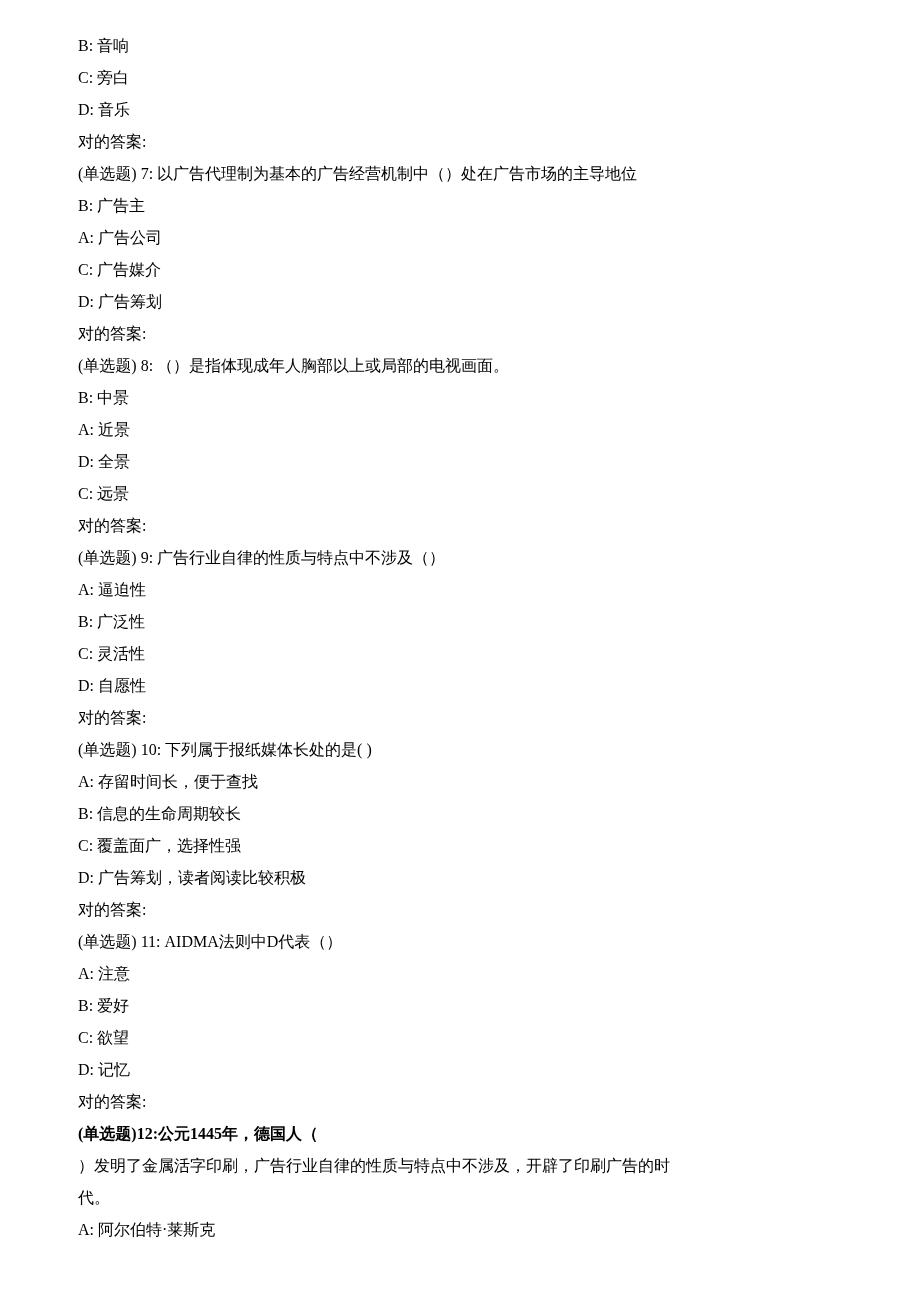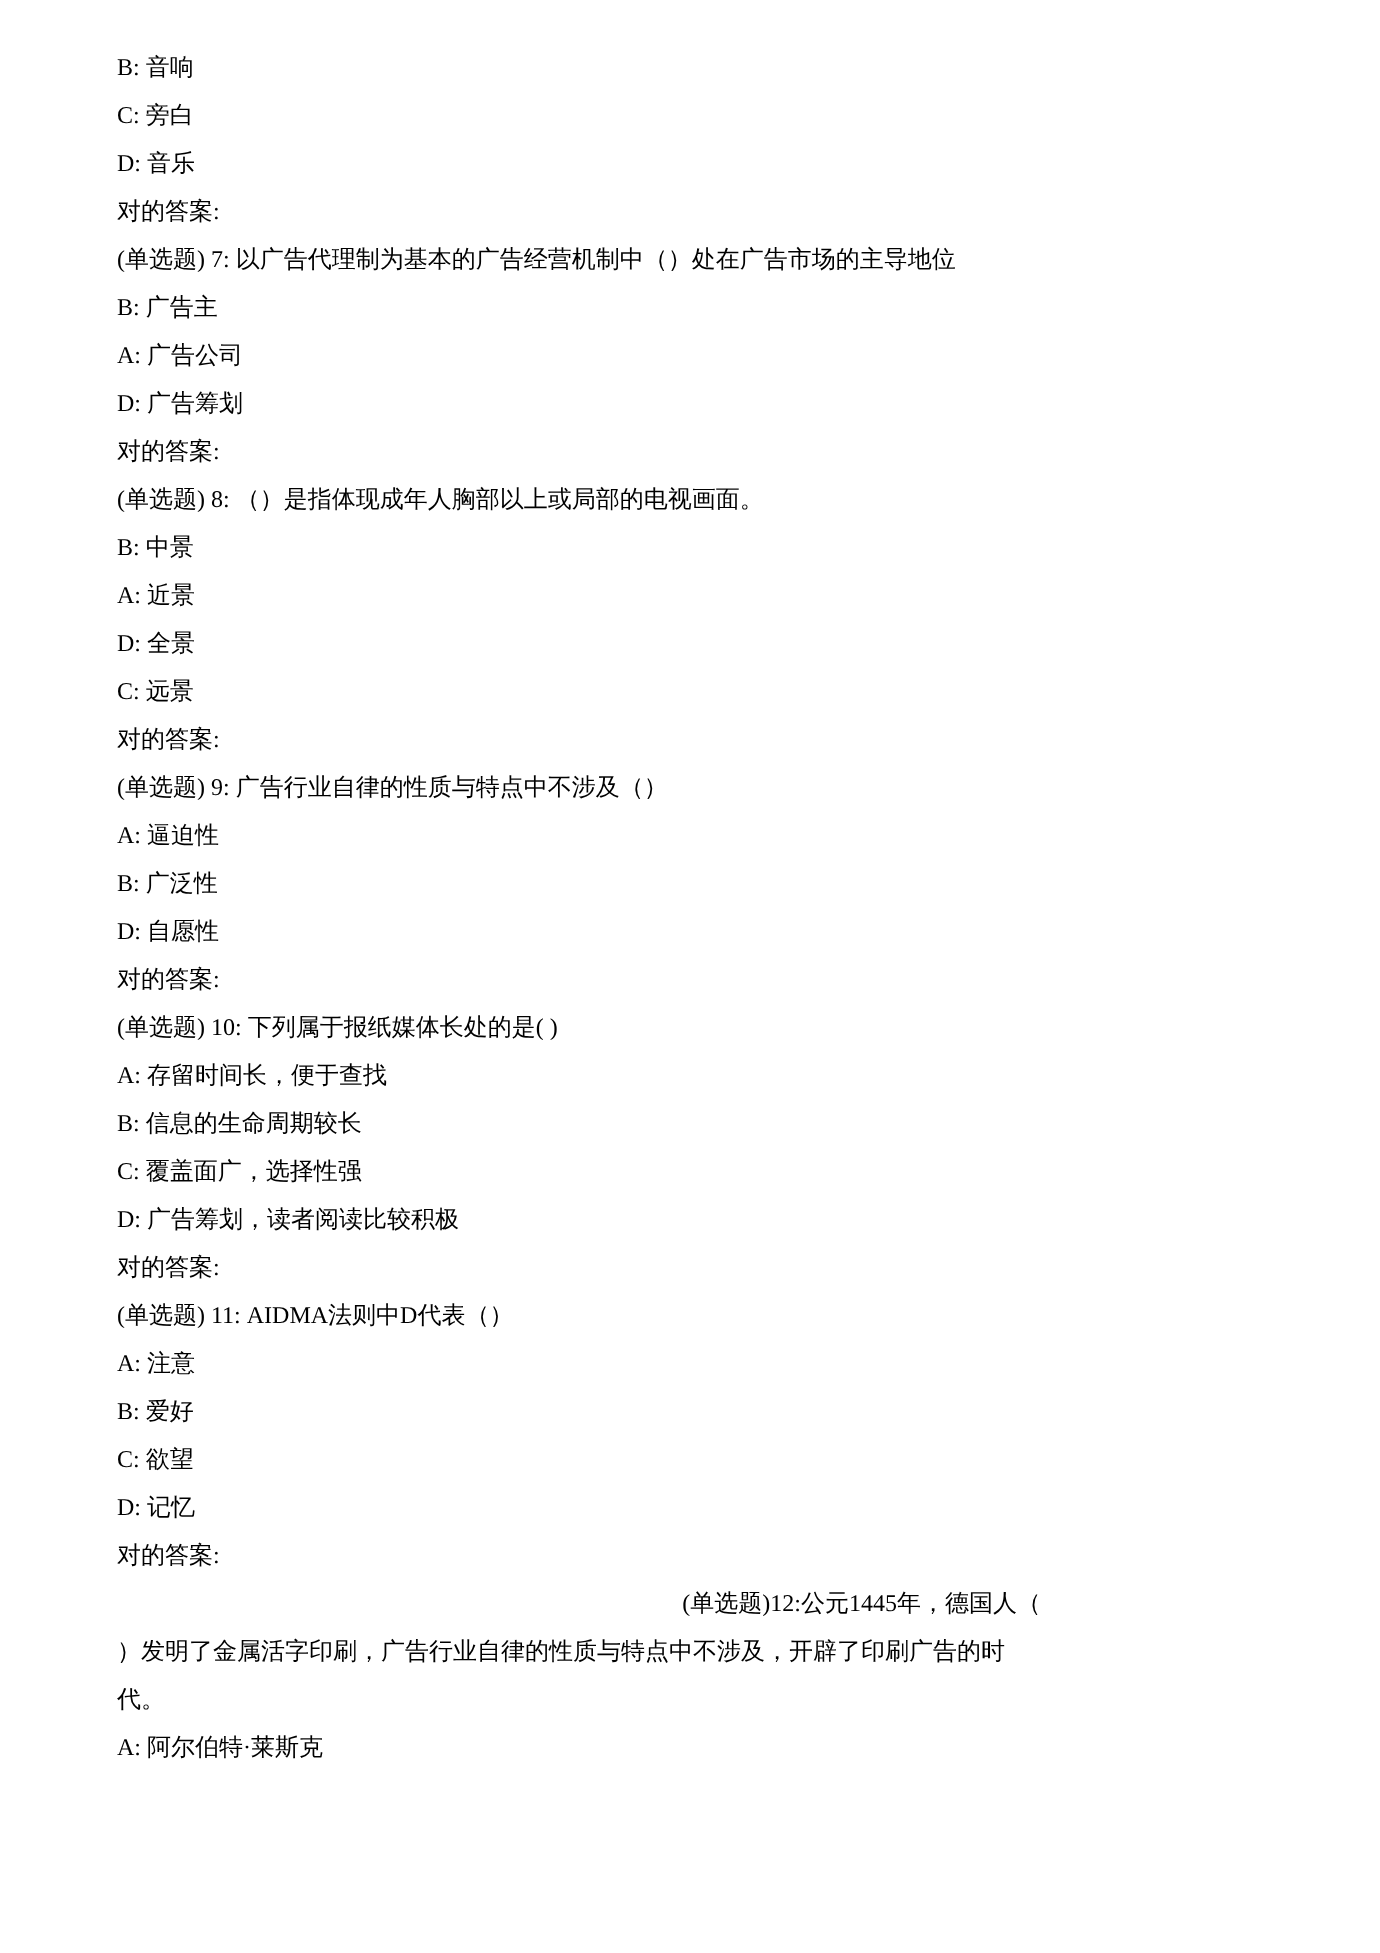--- a/index.html
+++ b/index.html
@@ -14,53 +14,56 @@
   .page {
     width: 812px;
     box-sizing: border-box;
     padding: 30px 118px 40px 78px;
   }
   .line {
     white-space: pre-wrap;
   }
   .split {
     display: flex;
-    justify-content: flex-end;
+    justify-content: flex-start;
     width: 100%;
+    font-weight: bold;
   }
   .split > span {
     white-space: nowrap;
   }
 </style>
 </head>
 <body>
 
 <div class="page">
 
   <div class="line">B: 音响</div>
   <div class="line">C: 旁白</div>
   <div class="line">D: 音乐</div>
   <div class="line">对的答案:</div>
 
   <div class="line">(单选题) 7: 以广告代理制为基本的广告经营机制中（）处在广告市场的主导地位</div>
   <div class="line">B: 广告主</div>
   <div class="line">A: 广告公司</div>
+  <div class="line">C: 广告媒介</div>
   <div class="line">D: 广告筹划</div>
   <div class="line">对的答案:</div>
 
   <div class="line">(单选题) 8: （）是指体现成年人胸部以上或局部的电视画面。</div>
   <div class="line">B: 中景</div>
   <div class="line">A: 近景</div>
   <div class="line">D: 全景</div>
   <div class="line">C: 远景</div>
   <div class="line">对的答案:</div>
 
   <div class="line">(单选题) 9: 广告行业自律的性质与特点中不涉及（）</div>
   <div class="line">A: 逼迫性</div>
   <div class="line">B: 广泛性</div>
+  <div class="line">C: 灵活性</div>
   <div class="line">D: 自愿性</div>
   <div class="line">对的答案:</div>
 
   <div class="line">(单选题) 10: 下列属于报纸媒体长处的是( )</div>
   <div class="line">A: 存留时间长，便于查找</div>
   <div class="line">B: 信息的生命周期较长</div>
   <div class="line">C: 覆盖面广，选择性强</div>
   <div class="line">D: 广告筹划，读者阅读比较积极</div>
   <div class="line">对的答案:</div>
 

